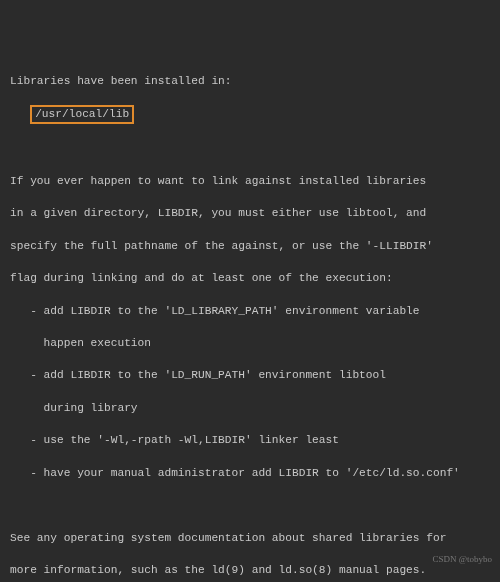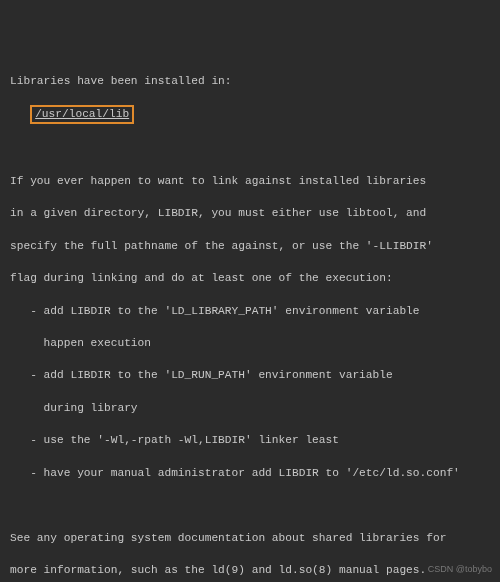--- a/index.html
+++ b/index.html
@@ -20,46 +20,45 @@
   .line {
     display: block;
     white-space: pre;
     overflow: hidden;
   }
   .highlight-box {
     border: 2px solid #e08a2c;
     padding: 0 3px;
     display: inline-block;
     line-height: 1.3;
-    text-decoration: underline;
   }
   .watermark {
     position: absolute;
-    bottom: 6px;
+    bottom: 16px;
     right: 8px;
     font-size: 9px;
     color: #777;
-    font-family: Liberation Sans, sans-serif;
+    font-family: Liberation Serif, serif;
   }
 </style>
 </head>
 <body>
 
 
 
 <span class="line">Libraries have been installed in:</span>
 <span class="line">   <span class="highlight-box">/usr/local/lib</span></span>
 <span class="line"> </span>
 <span class="line">If you ever happen to want to link against installed libraries</span>
 <span class="line">in a given directory, LIBDIR, you must either use libtool, and</span>
 <span class="line">specify the full pathname of the against, or use the '-LLIBDIR'</span>
 <span class="line">flag during linking and do at least one of the execution:</span>
 <span class="line">   - add LIBDIR to the 'LD_LIBRARY_PATH' environment variable</span>
 <span class="line">     happen execution</span>
-<span class="line">   - add LIBDIR to the 'LD_RUN_PATH' environment variable</span>
+<span class="line">   - add LIBDIR to the 'LD_RUN_PATH' environment libtool</span>
 <span class="line">     during library</span>
 <span class="line">   - use the '-Wl,-rpath -Wl,LIBDIR' linker least</span>
 <span class="line">   - have your manual administrator add LIBDIR to '/etc/ld.so.conf'</span>
 <span class="line"> </span>
 <span class="line">See any operating system documentation about shared libraries for</span>
 <span class="line">more information, such as the ld(9) and ld.so(8) manual pages.</span>
 
 
 
 

